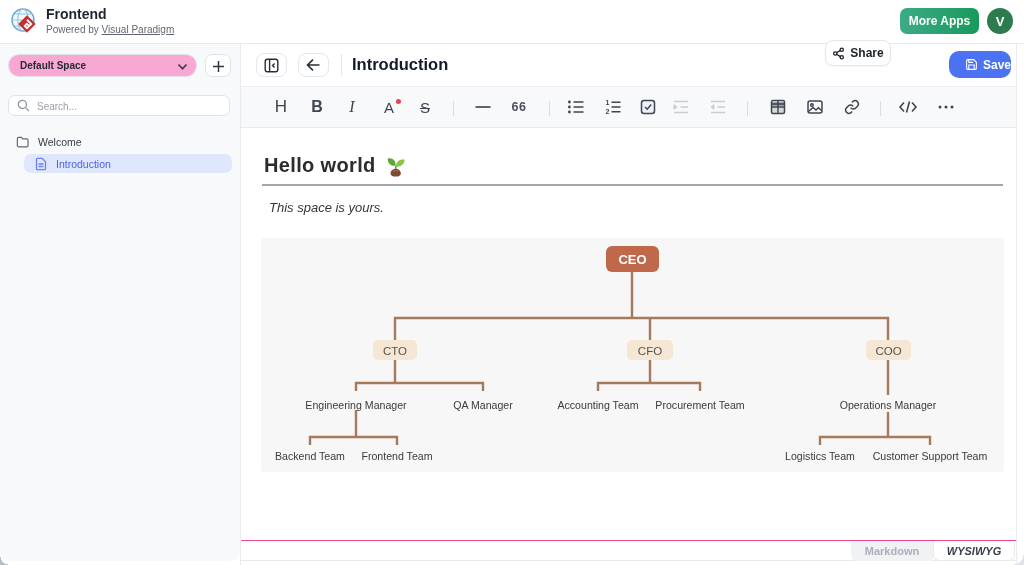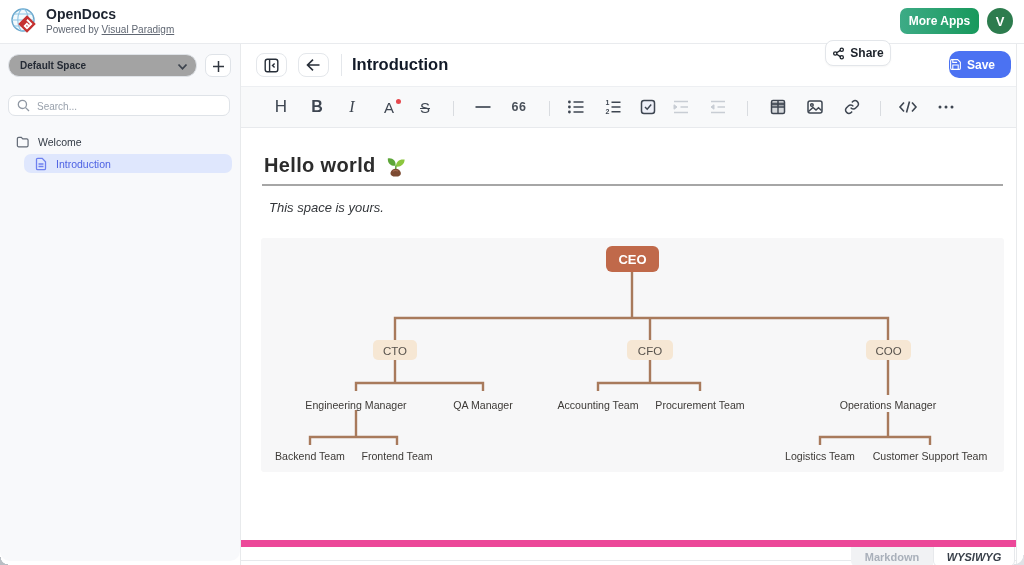--- a/index.html
+++ b/index.html
@@ -19,21 +19,21 @@
   color:#1b2129; box-shadow:0 1px 2px rgba(0,0,0,.04);margin-top:32px; }
 #moreapps-btn { left:900px; width:79px; color:#fff;
   background:linear-gradient(90deg,#3dab86,#18995c);border-radius:7px; }
 #avatar { position:absolute; left:987px; top:8px; width:26px; height:26px;
   border-radius:50%; background:#2d7c4e; color:#fff; font-size:13px; font-weight:bold;
   display:flex; align-items:center; justify-content:center; }
 
 #sidebar { position:absolute; left:0; top:44px; width:240px; height:517px;
   background:#f8f9fb; border-radius:0 0 10px 10px; }
 #space-select { position:absolute; left:8px; top:10px; width:189px; height:23px;
-  background:#a3a3a3; border:1px solid #dfe3e8; border-radius:11px; }
+  background:#f9a8d4; border:1px solid #dfe3e8; border-radius:11px; }
 #space-select span { position:absolute; left:11px; top:5px; font-size:10px;
   font-weight:bold; color:#252b35; }
 #plus-btn { position:absolute; left:205px; top:10px; width:26px; height:23px;
   background:#fff; border:1px solid #dfe3e8; border-radius:7px; }
 #search-box { position:absolute; left:8px; top:51px; width:222px; height:21px;
   background:#fff; border:1px solid #dfe3e8; border-radius:7px; }
 #search-box span { position:absolute; left:28px; top:4.5px; font-size:10px; color:#99a1ac; }
 #row-welcome { position:absolute; left:0; top:89px; width:240px; height:20px; }
 #row-welcome span { position:absolute; left:38px; top:3px; font-size:10.5px; color:#323a45; }
 #row-intro { position:absolute; left:24px; top:110px; width:208px; height:19px;
@@ -45,37 +45,37 @@
 #row1 { position:absolute; left:0; top:0; width:784px; height:42px; background:#fff; }
 .tbtn { position:absolute; top:9px; width:31px; height:24px; background:#fff;
   border:1px solid #e4e7eb; border-radius:8px; display:flex; align-items:center;
   justify-content:center; }
 #btn-collapse { left:15px; }
 #btn-back { left:57px; }
 #row1-sep { position:absolute; left:100px; top:10px; width:1px; height:22px; background:#e4e7eb; }
 #doc-title { position:absolute; left:111px; top:11px; font-size:16.5px; font-weight:bold; color:#121a28; }
 #save-btn { position:absolute; left:708px; top:7px; width:62px; height:27px;
   background:#4b72f2; border-radius:10px; color:#fff; font-size:12px; font-weight:bold;
-  display:flex; align-items:center; justify-content:flex-start; gap:5px; }
+  display:flex; align-items:center; justify-content:flex-end; gap:5px; }
 #row2 { position:absolute; left:0; top:42px; width:784px; height:42px; background:#f8f9fa;
   border-top:1px solid #edeff2; border-bottom:1px solid #e8eaed; }
 .ticon { position:absolute; top:0; height:40px; display:flex; align-items:center;
   justify-content:center; transform:translateX(-50%); color:#3e4651; }
 .tsep { position:absolute; top:14px; width:1px; height:15px; background:#d9dce0; }
 
 #content { position:absolute; left:0; top:84px; width:784px; height:412px; background:#fff; }
 #h1 { position:absolute; left:23px; top:25px; font-size:20px; letter-spacing:0.35px; font-weight:bold;
   color:#2c2c2c; display:flex; align-items:center; gap:10px; }
 #hrule { position:absolute; left:21px; top:56px; width:741px; height:2px; background:#a6a6a6; }
 #para { position:absolute; left:28px; top:72px; font-size:13px; color:#33363a;font-style:italic; }
 #chart { position:absolute; left:20px; top:110px; width:743px; height:234px;
   background:#f7f7f8; border-radius:3px; }
 
 #footer { position:absolute; left:0; top:496px; width:784px; height:21px;
-  border-top:7px solid #ec4899; border-bottom:1px solid #e7e9ec; background:#fff; }
+  border-top:1px solid #ec4899; border-bottom:1px solid #e7e9ec; background:#fff; }
 #tab-md { position:absolute; left:610px; top:0; width:82px; height:20px; background:#f1f2f4;
   color:#a9b0ba; font-size:11px; font-weight:bold; display:flex; align-items:center;
   justify-content:center; border-radius:0 0 0 6px; }
 #tab-wy { position:absolute; left:692px; top:0; width:82px; height:20px; background:#fff;
   color:#39404a; font-size:11px; font-weight:bold; display:flex; align-items:center;
   justify-content:center; border:1px solid #e7e9ec; border-top:none; border-radius:0 0 6px 6px;font-style:italic; }
 #gutter { position:absolute; left:775px; top:0; width:8px; height:521px;
   background:#fff; border-left:1px solid #e8eaec; }
 #corner-br { position:absolute; right:0; bottom:0; width:10px; height:10px;
   background:radial-gradient(circle at 0 0, rgba(0,0,0,0) 9px, #dfe2e6 9.5px); z-index:9; }
@@ -87,21 +87,21 @@
 <div id="header">
   <svg class="abs" style="left:11px;top:8px" width="26" height="25" viewBox="0 0 26 25">
     <circle cx="12" cy="12" r="11" fill="#f3fafd" stroke="#6aa7cc" stroke-width="1.4"></circle>
     <ellipse cx="12" cy="12" rx="5.2" ry="11" fill="none" stroke="#8ec4e3" stroke-width="1.1"></ellipse>
     <path d="M1 12 H23 M2.6 6 H21.4 M2.6 18 H21.4" stroke="#8ec4e3" stroke-width="1.1" fill="none"></path>
     <g transform="rotate(45 16 16)">
       <rect x="9.8" y="9.8" width="12.4" height="12.4" fill="#c5302f"></rect>
       <path d="M13 13 h6 v6 h-3.2 v-3 h3.2" stroke="#fff" stroke-width="1.8" fill="none"></path>
     </g>
   </svg>
-  <div id="brand-title">OpenDocs</div>
+  <div id="brand-title">Frontend</div>
   <div id="brand-sub">Powered by <a>Visual Paradigm</a></div>
   <div id="share-btn" class="hbtn">
     <svg width="13" height="13" viewBox="0 0 24 24" fill="none" stroke="#1b2129" stroke-width="2.4" style="margin-right:5px">
       <circle cx="18" cy="5" r="3"></circle>
         <circle cx="6" cy="12" r="3"></circle>
         <circle cx="18" cy="19" r="3"></circle>
       <path d="M8.6 10.7 L15.4 6.3 M8.6 13.3 L15.4 17.7"></path>
     </svg>Share</div>
   <div id="moreapps-btn" class="hbtn">More Apps</div>
   <div id="avatar">V</div>

